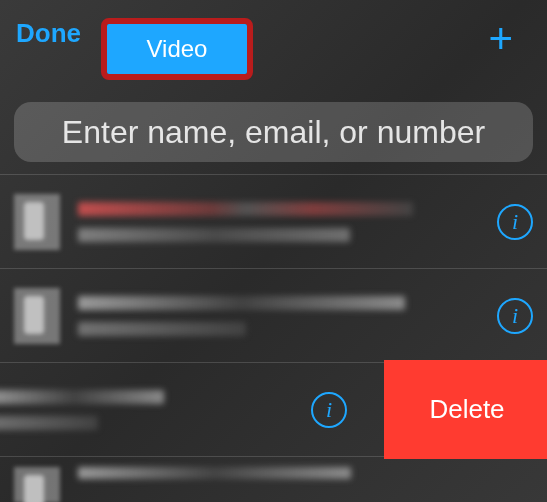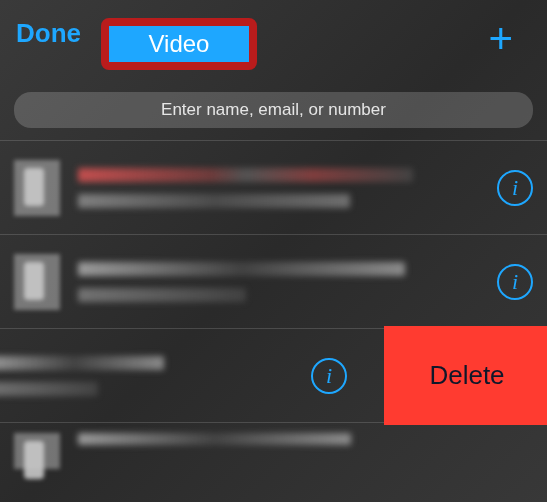--- a/index.html
+++ b/index.html
@@ -19,24 +19,24 @@
   }
   .done {
     color: #1ea7ff;
     font-size: 26px;
     font-weight: 600;
     cursor: pointer;
     margin-right: 8px;
   }
   .seg {
     display: flex;
-    border: 8px solid #b91c1c;
+    border: 6px solid #b91c1c;
     border-radius: 8px;
     overflow: hidden;
-    height: 52px;
+    height: 62px;
   }
   .seg-item {
     width: 140px;
     display: flex;
     align-items: center;
     justify-content: center;
     font-size: 24px;
     cursor: pointer;
   }
   .seg-item.active {
@@ -54,26 +54,26 @@
     line-height: 1;
     cursor: pointer;
     padding-right: 6px;
   }
   .searchwrap {
     padding: 12px 14px 6px 14px;
   }
   .search {
     background: rgba(255,255,255,0.18);
     border-radius: 17px;
-    height: 36px;
+    height: 60px;
     display: flex;
     align-items: center;
     justify-content: center;
     color: rgba(255,255,255,0.85);
-    font-size: 17px;
+    font-size: 32px;
   }
   .list {
     margin-top: 6px;
   }
   .row {
     display: flex;
     align-items: center;
     height: 94px;
     border-top: 1px solid rgba(255,255,255,0.15);
     padding: 0 14px;
@@ -130,21 +130,21 @@
     padding-right: 0;
   }
   .row.swiped .content-shift {
     transform: translateX(-30px);
     display: flex;
     align-items: center;
     flex: 1;
   }
   .delete {
     background: #ff3b30;
-    color: #0f172a;
+    color: #ffffff;
     width: 160px;
     height: 100%;
     display: flex;
     align-items: center;
     justify-content: center;
     font-size: 26px;
     cursor: pointer;
     margin-left: 10px;
     box-shadow: 0 0 0 3px #ff3b30;
   }

